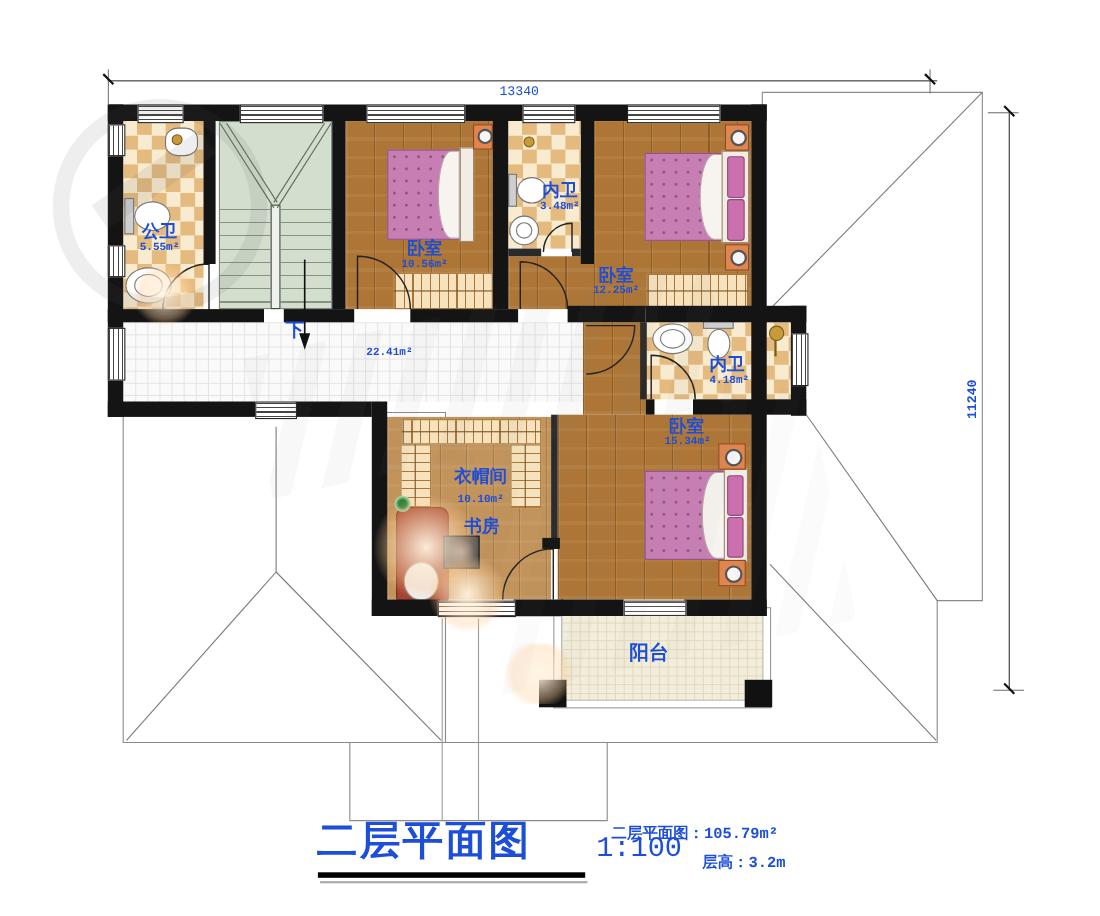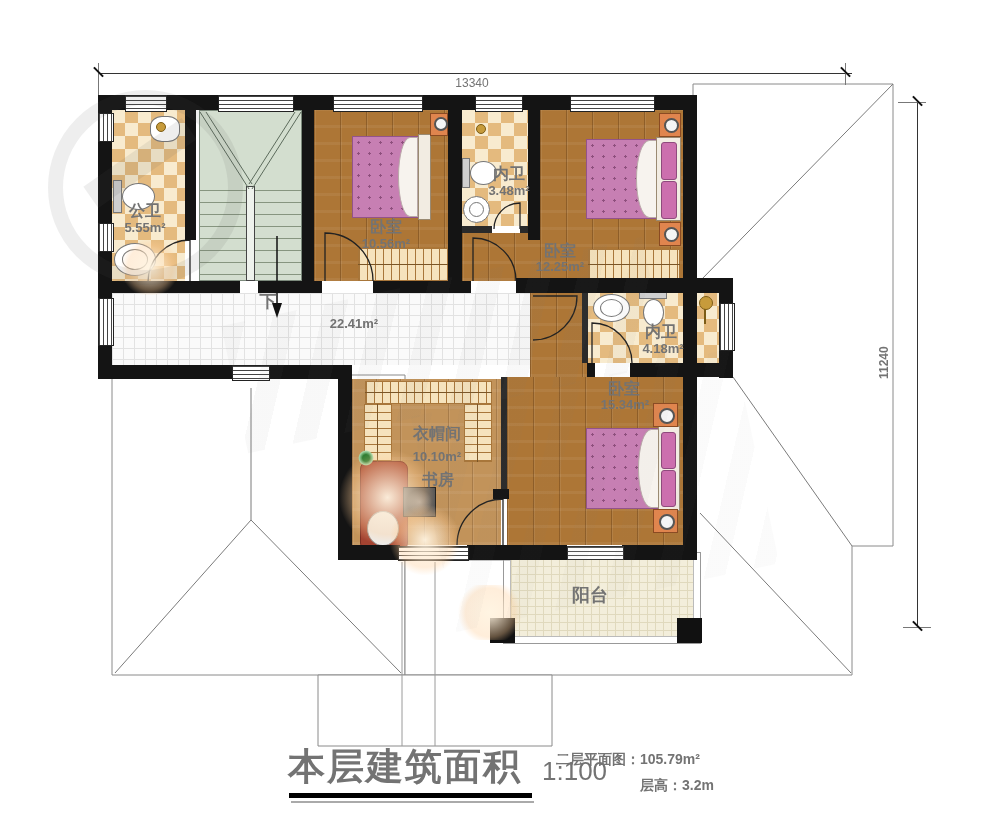--- a/index.html
+++ b/index.html
@@ -41,23 +41,23 @@
   .headb{position:absolute;z-index:15;background:#f2ece2;border:1px solid #9a8a72;box-sizing:border-box;}
   .pillow{position:absolute;z-index:16;background:#cc6fae;border:1px solid #8f4a7d;border-radius:3px;}
   .nstand{position:absolute;z-index:15;background:#e0854e;border:1px solid #8a4a22;box-sizing:border-box;}
   .lamp{position:absolute;z-index:16;background:#f5f5f5;border:2px solid #555;border-radius:50%;}
   .hatch-v{position:absolute;z-index:14;background-color:#f6e3bd;border:1px solid #a8763a;box-sizing:border-box;
         background-image:repeating-linear-gradient(90deg,#a8763a 0 1px,transparent 1px 8px);}
   .hatch-h{position:absolute;z-index:14;background-color:#f6e3bd;border:1px solid #a8763a;box-sizing:border-box;
         background-image:repeating-linear-gradient(0deg,#a8763a 0 1px,transparent 1px 8px);}
   .rail-line{position:absolute;z-index:15;background:#7a5526;}
   
-  .label{position:absolute;z-index:40;font-weight:bold;color:#737373;text-align:center;white-space:nowrap;line-height:1.05;}
+  .label{position:absolute;z-index:40;font-weight:bold;color:#1d4ed8;text-align:center;white-space:nowrap;line-height:1.05;font-family:Liberation Mono, monospace;}
   .name{font-size:16px;}
-  .area{font-size:13px;}
+  .area{font-size:10px;}
   .dim-el{position:absolute;background:#333;z-index:40;}
   .tick{position:absolute;width:13px;height:2px;background:#111;transform:rotate(45deg);z-index:41;}
   .glow{position:absolute;z-index:30;background:radial-gradient(circle,rgba(255,244,225,.95) 0%,rgba(255,205,150,.35) 55%,transparent 72%);pointer-events:none;}
   .wm{position:absolute;z-index:45;pointer-events:none;}
   svg.layer{position:absolute;left:0;top:0;z-index:18;pointer-events:none;}
   svg.under{position:absolute;left:0;top:0;z-index:1;pointer-events:none;}
 </style>
 </head>
 <body>
 
@@ -262,21 +262,21 @@
   <div class="tick" style="left:839px;top:71px;"></div>
   <div class="label" style="left:442px;top:77px;width:60px;font-size:12px;font-weight:normal;">13340</div>
 
   <div class="dim-el" style="left:917px;top:102px;width:1px;height:525px;"></div>
   <div class="dim-el" style="left:898px;top:102px;width:28px;height:1px;background:#777;"></div>
   <div class="dim-el" style="left:903px;top:627px;width:28px;height:1px;background:#777;"></div>
   <div class="tick" style="left:911px;top:100px;"></div>
   <div class="tick" style="left:911px;top:625px;"></div>
   <div class="label" style="left:878px;top:334px;width:18px;height:58px;font-size:12px;font-weight:bold;writing-mode:vertical-rl;transform:rotate(180deg);">11240</div>
 
-  <div class="label" style="left:288px;top:748px;width:252px;font-size:37px;letter-spacing:2px;text-align:left;">本层建筑面积</div>
+  <div class="label" style="left:288px;top:748px;width:252px;font-size:37px;letter-spacing:2px;text-align:left;">二层平面图</div>
   <div class="label" style="left:542px;top:758px;width:84px;font-size:26px;font-weight:normal;text-align:left;">1:100</div>
   <div class="abs" style="left:289px;top:793px;width:243px;height:5px;background:#000;z-index:40;"></div>
   <div class="abs" style="left:291px;top:801px;width:243px;height:2px;background:#aaa;z-index:40;"></div>
   <div class="label" style="left:556px;top:752px;width:210px;font-size:14px;text-align:left;">二层平面图：105.79m²</div>
   <div class="label" style="left:584px;top:778px;width:130px;font-size:14px;text-align:right;">层高：3.2m</div>
 
   <div class="wm" style="left:48px;top:90px;width:165px;height:165px;border:15px solid rgba(90,90,90,.10);border-radius:50%;"></div>
   <div class="wm" style="left:80px;top:150px;width:120px;height:26px;background:rgba(90,90,90,.10);transform:rotate(-35deg);"></div>
   <div class="wm" style="left:230px;top:280px;width:430px;height:130px;transform:rotate(-12deg);opacity:.55;
        background:repeating-linear-gradient(115deg,rgba(120,120,120,.09) 0 22px,transparent 22px 48px);"></div>

